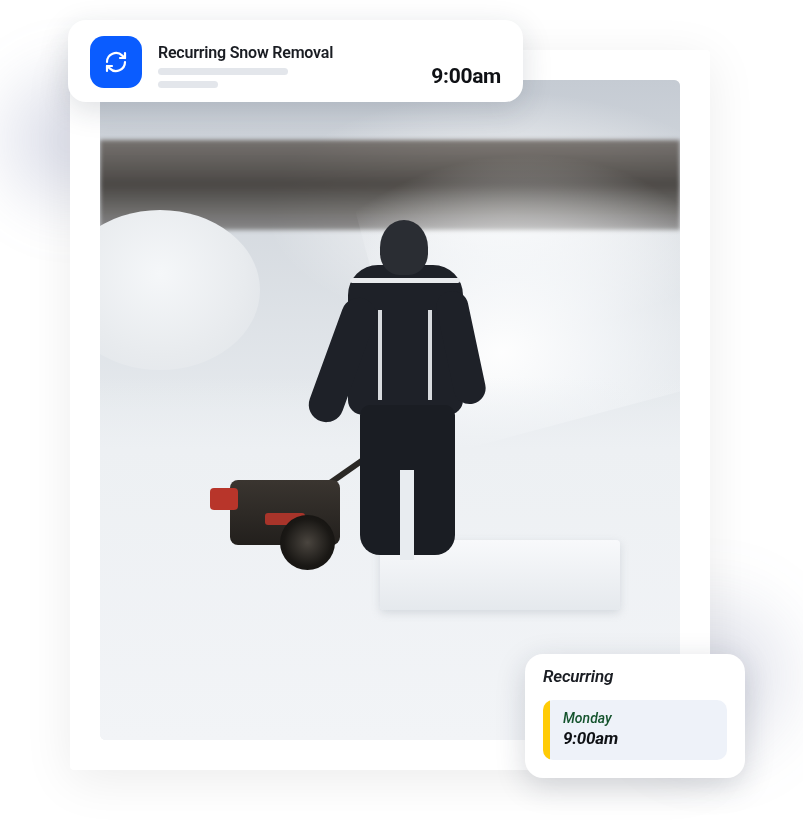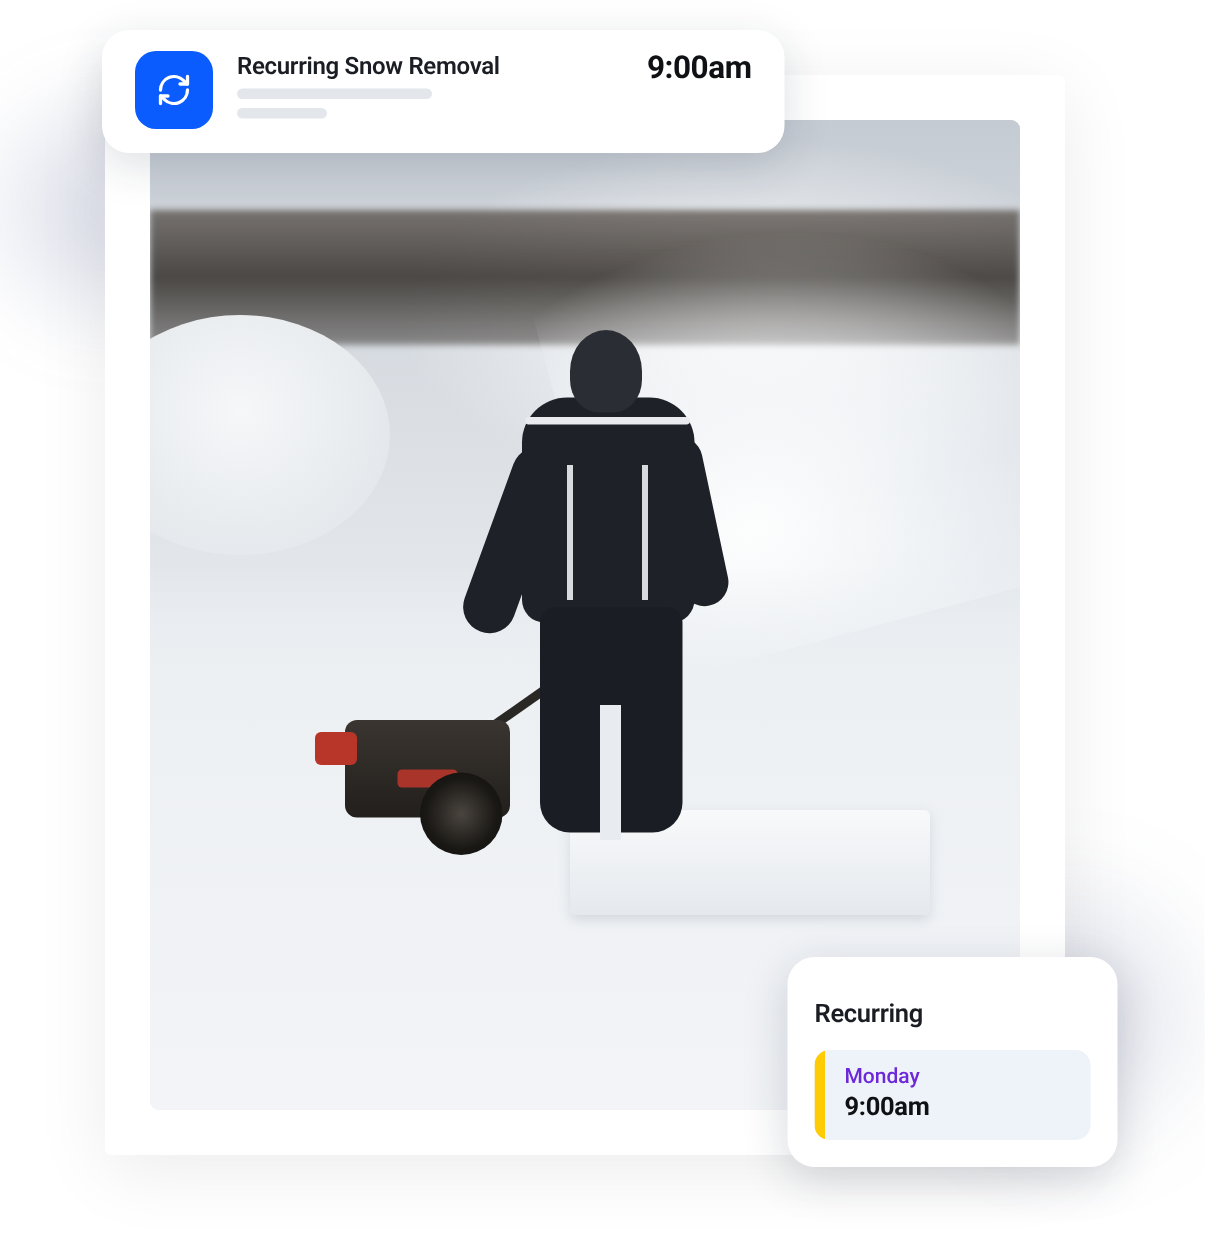--- a/index.html
+++ b/index.html
@@ -277,21 +277,21 @@
     .notif-card {
       position: absolute;
       left: 68px;
       top: 20px;
       width: 455px;
       height: 82px;
       background: #fff;
       border-radius: 18px;
       box-shadow: 0 8px 30px rgba(30,40,60,0.15);
       display: flex;
-      align-items: flex-start;
+      align-items: flex-end;
       padding: 14px 22px;
       gap: 16px;
     }
     
     .notif-icon {
       width: 52px;
       height: 52px;
       background: #0a5cff;
       border-radius: 14px;
       display: flex;
@@ -337,21 +337,22 @@
     
     
     .schedule-card {
       position: absolute;
       right: 58px;
       bottom: 48px;
       width: 220px;
       background: #fff;
       border-radius: 18px;
       box-shadow: 0 8px 30px rgba(30,40,60,0.18);
-      padding: 28px 18px 18px;
+      padding: 12px 18px 18px;
+      font-style: italic;
     }
     
     .schedule-title {
       font-size: 17px;
       font-weight: 600;
       color: #1a1d23;
       margin-bottom: 14px;
       letter-spacing: -0.2px;
     }
     
@@ -375,21 +376,21 @@
       top: 0;
       bottom: 0;
       width: 7px;
       background: #ffcb05;
       border-radius: 10px 0 0 10px;
     }
     
     .schedule-day {
       font-size: 14px;
       font-weight: 500;
-      color: #6d28d9;
+      color: #14532d;
       margin-left: 6px;
       margin-bottom: 2px;
     }
     
     .schedule-time {
       font-size: 17px;
       font-weight: 700;
       color: #0f1115;
       margin-left: 6px;
       letter-spacing: -0.2px;

